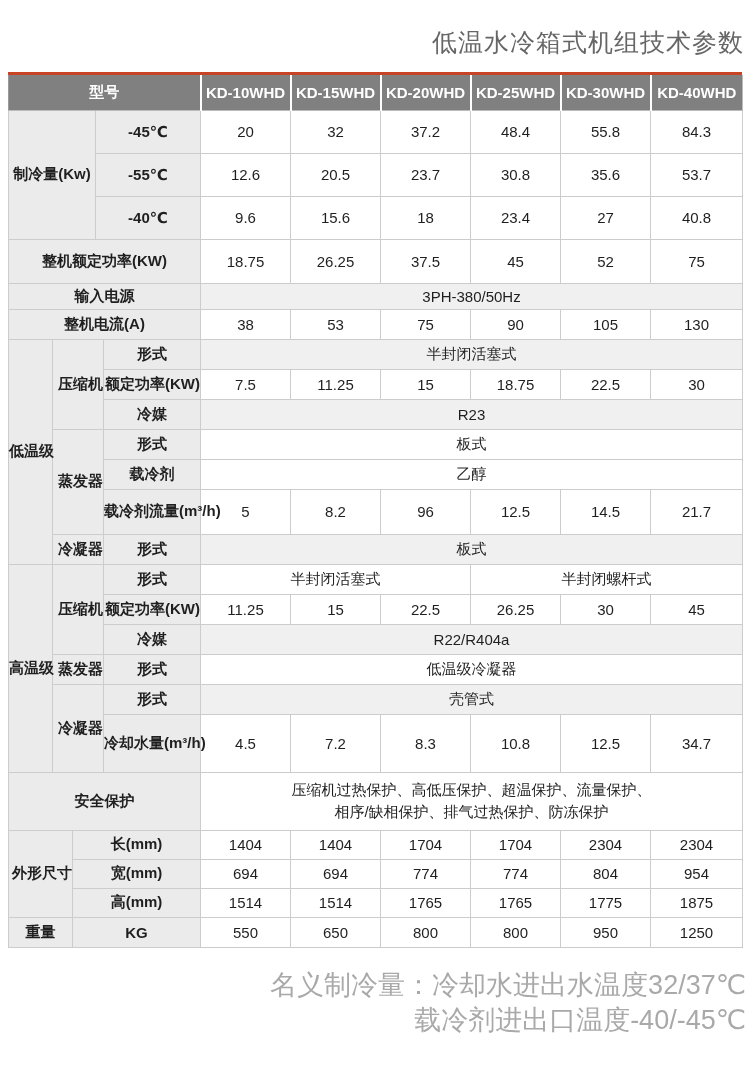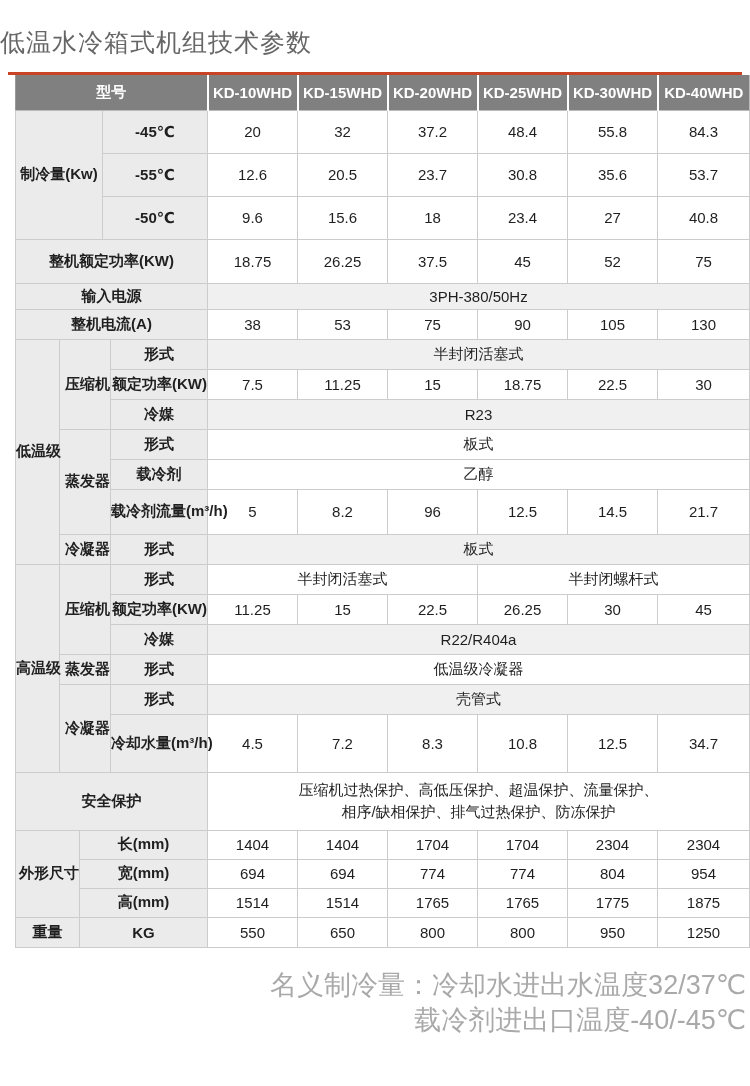--- a/index.html
+++ b/index.html
@@ -11,27 +11,28 @@
   }
   *{box-sizing:border-box;}
   html,body{margin:0;padding:0;background:#ffffff;}
   .page{
     width:750px;height:1086px;margin:0 auto;background:#ffffff;
     font-family:"Liberation Sans","DejaVu Sans",sans-serif;
     overflow:hidden;position:relative;
   }
   .page-title{
     margin:26px 6px 13px 0;
+    text-align:right;
     font-size:25px;
     color:#666666;
     letter-spacing:1px;
   }
   .accent-line{height:3px;background:var(--accent-line);margin:0 8px;}
   table.spec{
-    width:734px;margin:0 15px;border-collapse:collapse;table-layout:fixed;
+    width:734px;margin:0 8px;border-collapse:collapse;table-layout:fixed;
   }
   td{
     border:1px solid var(--border);
     text-align:center;vertical-align:middle;
     font-size:15px;color:#1f1f1f;padding:0;
     font-weight:500;
   }
   thead td{
     background:var(--header-bg);color:#ffffff;font-weight:600;
     border:2px solid #ffffff;border-top:none;border-bottom:1px solid #bbbbbb;
@@ -98,21 +99,21 @@
       <tr style="height:43px">
         <td class="lbl" colspan="2">-55℃</td>
         <td>12.6</td>
         <td>20.5</td>
         <td>23.7</td>
         <td>30.8</td>
         <td>35.6</td>
         <td>53.7</td>
       </tr>
       <tr style="height:43px">
-        <td class="lbl" colspan="2">-50℃</td>
+        <td class="lbl" colspan="2">-40℃</td>
         <td>9.6</td>
         <td>15.6</td>
         <td>18</td>
         <td>23.4</td>
         <td>27</td>
         <td>40.8</td>
       </tr>
 
       <tr style="height:44px">
         <td class="lbl" colspan="5">整机额定功率(KW)</td>

